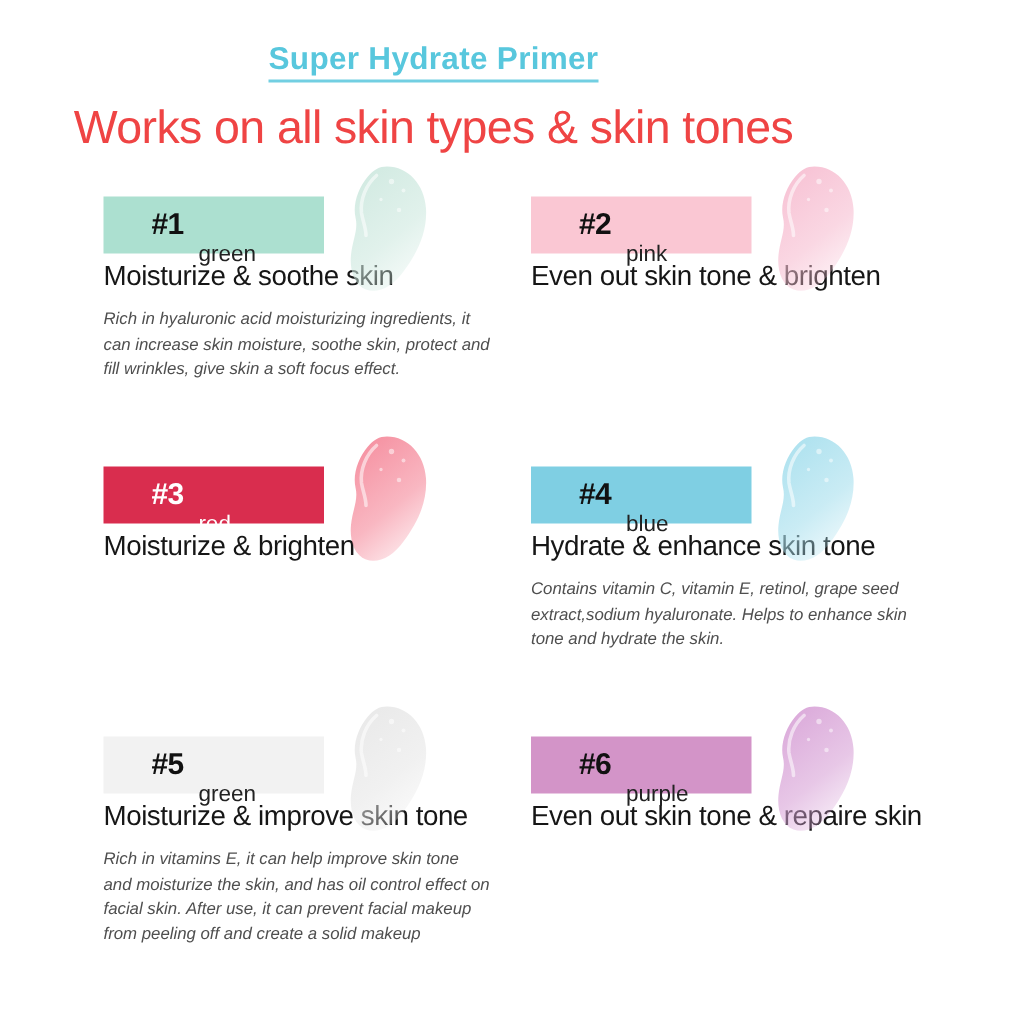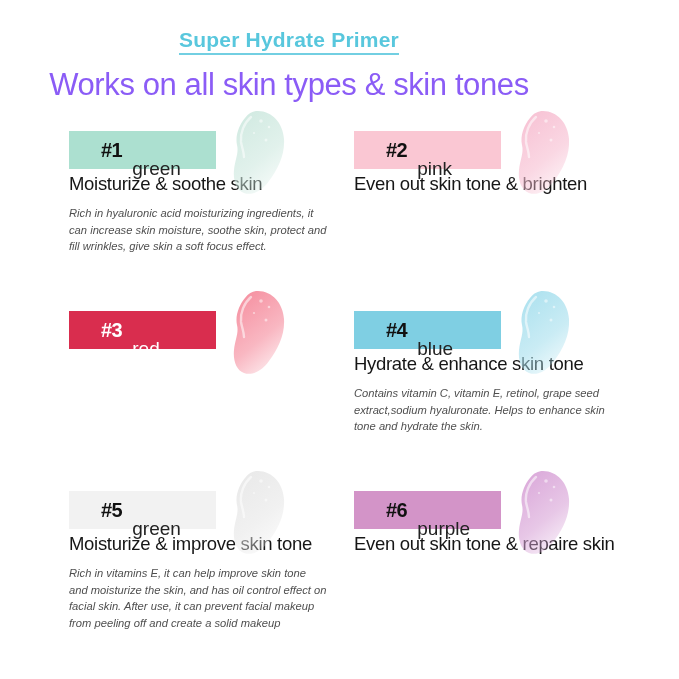--- a/index.html
+++ b/index.html
@@ -33,21 +33,21 @@
     letter-spacing: 0.2px;
     display: inline-block;
     border-bottom: 2px solid #72cfe2;
     padding-bottom: 2px;
     line-height: 1.1;
   }
   .main-heading {
     margin-top: 13px;
     font-size: 31px;
     font-weight: 500;
-    color: #8b5cf6;
+    color: #ef4444;
     letter-spacing: -0.4px;
     line-height: 1.12;
   }
 
   
   .grid {
     position: absolute;
     top: 113px;
     left: 0;
     width: 679px;
@@ -80,21 +80,21 @@
     box-sizing: border-box;
     padding-left: 32px;
   }
   .label-num {
     font-size: 20px;
     font-weight: 700;
     color: #111;
     letter-spacing: -0.5px;
   }
   .label-name {
-    font-size: 19px;
+    font-size: 15px;
     font-weight: 400;
     color: #222;
     margin-left: 10px;
     margin-top: 38px;
   }
   .label-bar.on-dark .label-num,
   .label-bar.on-dark .label-name {
     color: #ffffff;
   }
 
@@ -202,20 +202,21 @@
               </linearGradient>
             </defs>
             <path d="M41 4 C55 4 66 16 67 32 C68 48 61 62 52 74 C45 84 35 89 27 86 C19 83 16 73 17 63 C18 53 22 46 20 38 C18 29 22 18 28 11 C32 6 36 4 41 4 Z" fill="url(#gelgrad2)"></path>
             <path d="M34 10 C27 16 23 26 24 35 C25 41 27 45 27 50" fill="none" stroke="#ffffff" stroke-opacity="0.55" stroke-width="2.4" stroke-linecap="round"></path>
             <circle cx="44" cy="14" r="1.8" fill="#ffffff" fill-opacity="0.5"></circle>
             <circle cx="52" cy="20" r="1.3" fill="#ffffff" fill-opacity="0.5"></circle>
             <circle cx="37" cy="26" r="1.1" fill="#ffffff" fill-opacity="0.5"></circle>
             <circle cx="49" cy="33" r="1.5" fill="#ffffff" fill-opacity="0.5"></circle>
           </svg>
         </div>
+        <div class="card-title">Moisturize &amp; brighten</div>
       </div>
       <div class="card">
         <div class="label-row">
           <div class="label-bar" style="background: rgb(127, 207, 227);">
             <span class="label-num">#4</span>
             <span class="label-name">blue</span>
           </div>
           <svg class="swatch" viewBox="0 0 74 92">
             <defs>
               <linearGradient id="gelgrad3" x1="0.25" y1="0" x2="0.75" y2="1">

